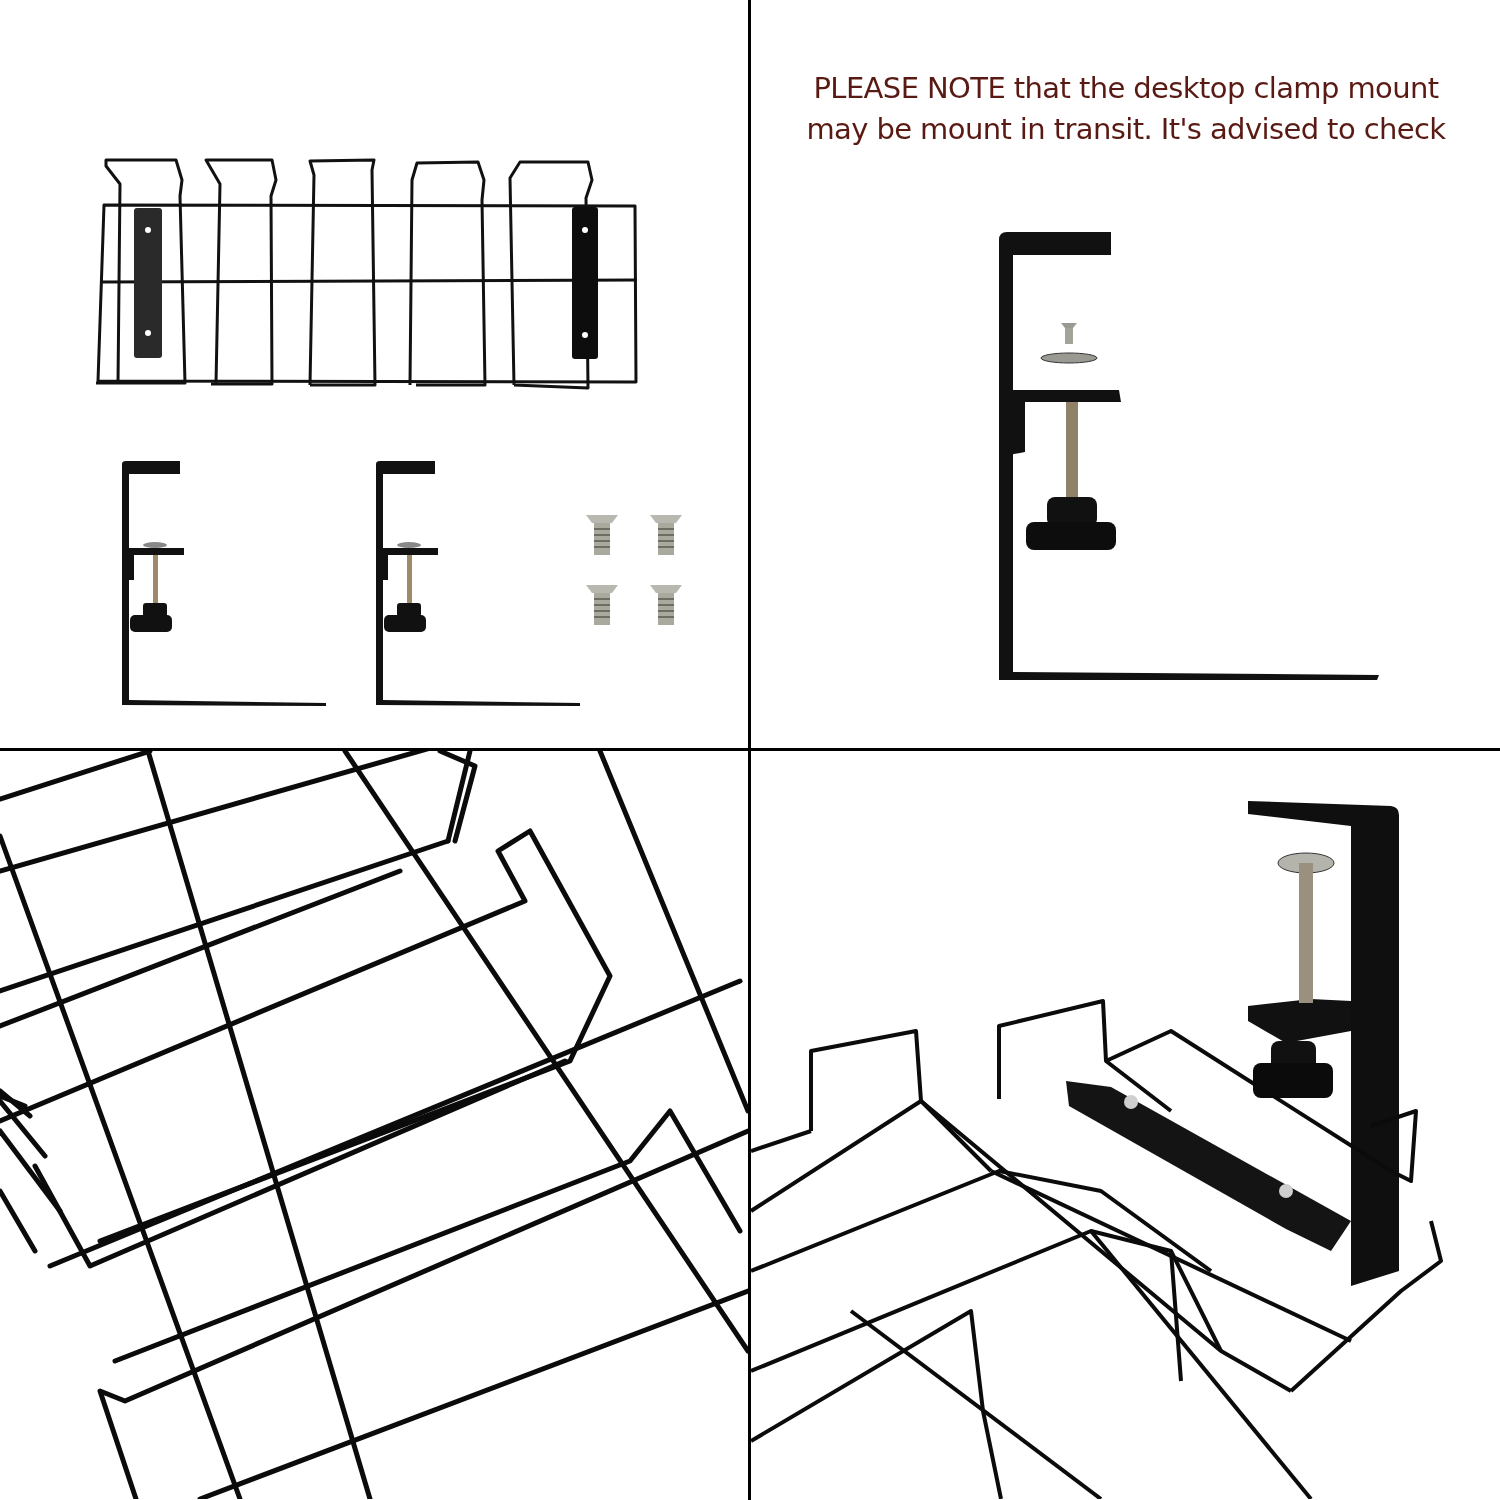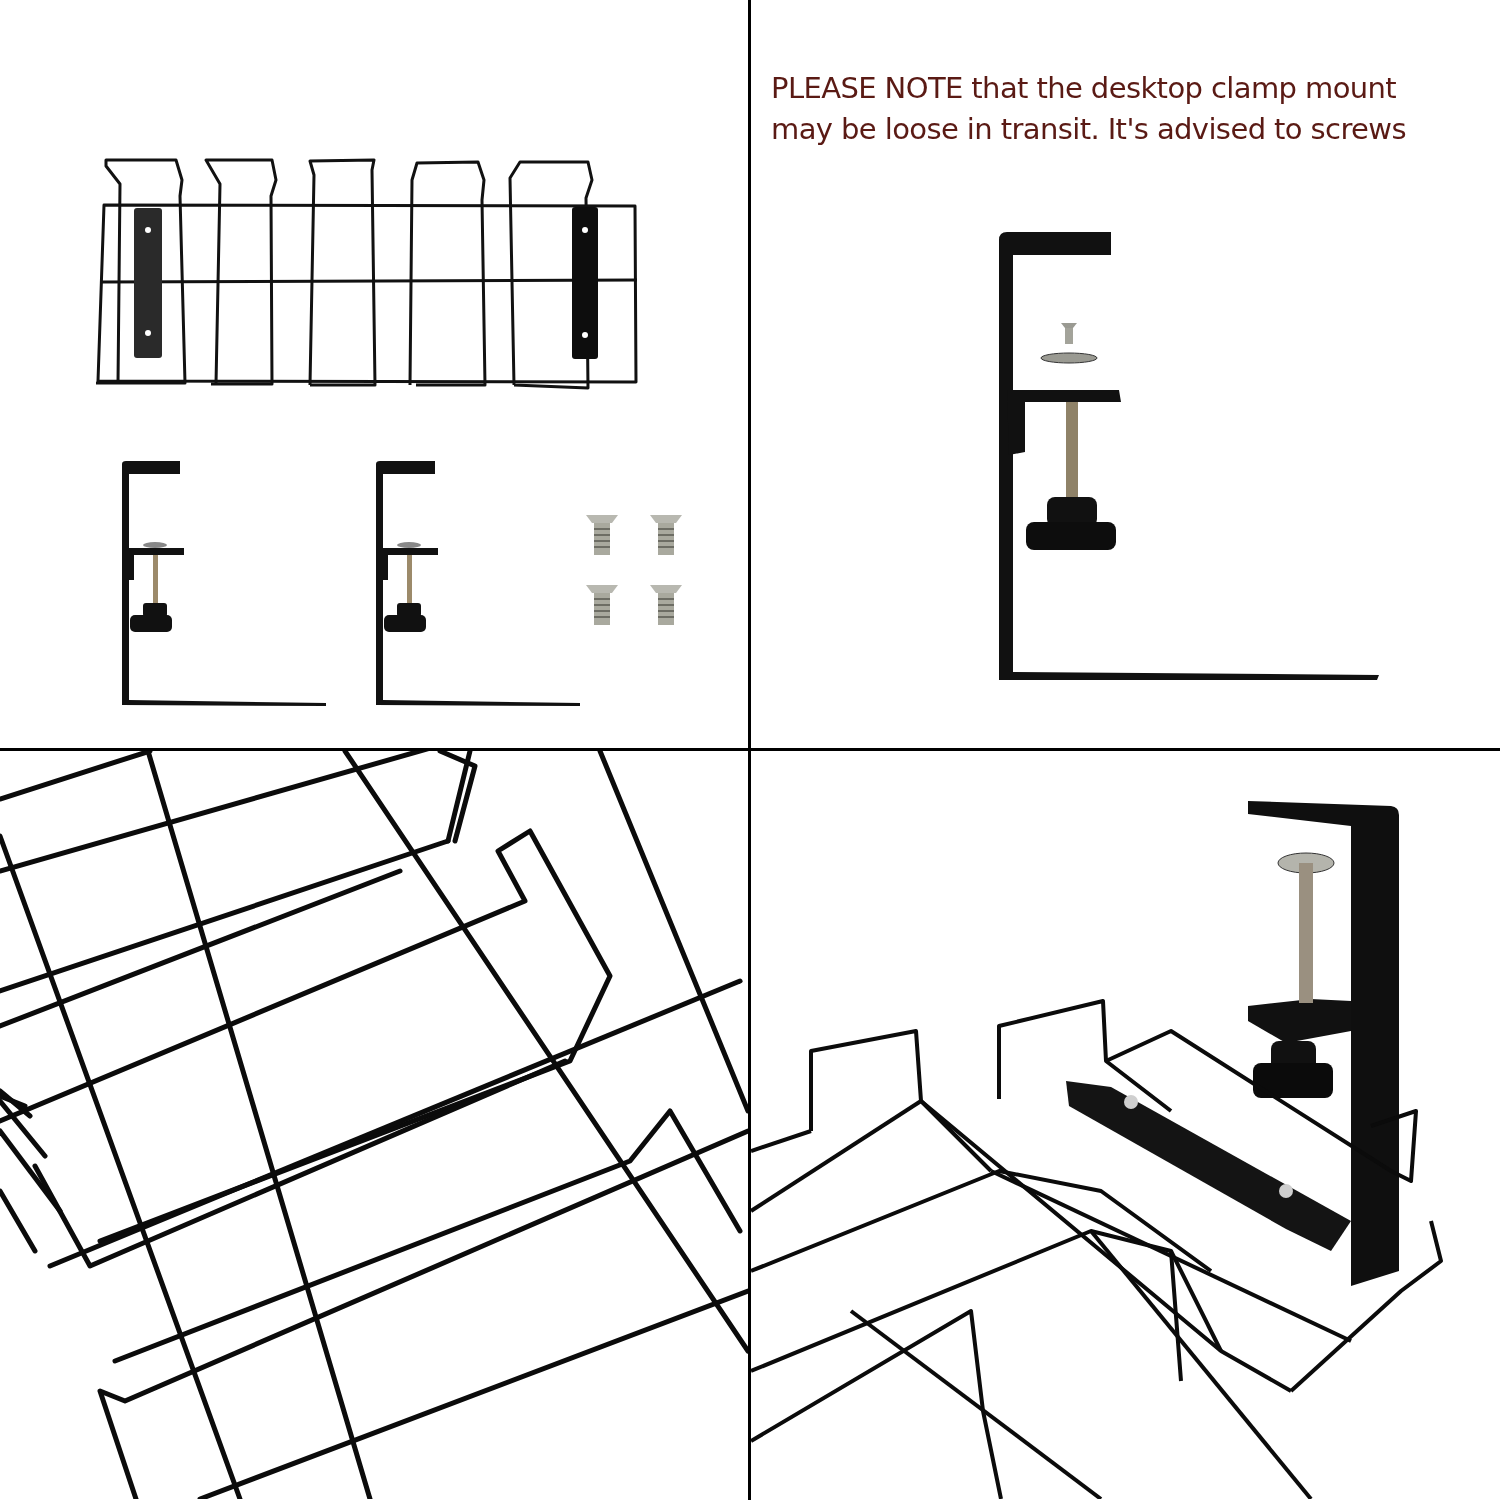--- a/index.html
+++ b/index.html
@@ -6,21 +6,21 @@
     body { width: 1500px; height: 1500px; position: relative; overflow: hidden; font-family: "DejaVu Sans", sans-serif; }
     .panel { position: absolute; width: 748px; height: 748px; background: #ffffff; overflow: hidden; }
     .p-tl { left: 0; top: 0; }
     .p-tr { left: 751px; top: 0; }
     .p-bl { left: 0; top: 751px; }
     .p-br { left: 751px; top: 751px; }
     .divider-v { position: absolute; left: 748px; top: 0; width: 3px; height: 1500px; background: #000; }
     .divider-h { position: absolute; left: 0; top: 748px; width: 1500px; height: 3px; background: #000; }
     .note {
       position: absolute; left: 20px; top: 68px; width: 710px;
-      color: #5a1a14;
+      text-align: center; color: #5a1a14;
       font-family: "DejaVu Sans", sans-serif; font-size: 29px; line-height: 41px;
       letter-spacing: -0.6px;
     }
     .note span { display: block; }
     svg { position: absolute; left: 0; top: 0; }
   </style>
 </head>
 <body>
 
 <div class="panel p-tl">
@@ -83,21 +83,21 @@
           <rect x="8" y="8" width="16" height="32" fill="#a9a99e"></rect>
         <path d="M8 14 H24 M8 20 H24 M8 26 H24 M8 32 H24" stroke="#6d6d64" stroke-width="2"></path>
       </g>
     </g>
   </svg>
 </div>
 
 <div class="panel p-tr">
   <div class="note">
     <span>PLEASE NOTE that the desktop clamp mount</span>
-    <span>may be loose in transit. It's advised to screws</span>
+    <span>may be mount in transit. It's advised to check</span>
   </div>
   <svg width="748" height="748" viewBox="0 0 748 748" style="top:0">
 
     <path d="M248 680 L248 240 Q248 232 256 232 L360 232 L360 255 L262 255 L262 672 L628 675 L626 680 Z" fill="#111"></path>
 
     <path d="M256 390 L368 390 L370 402 L274 402 L274 452 L258 455 Z" fill="#111"></path>
 
     <g>
       <path d="M310 323 L326 323 L322 328 L314 328 Z" fill="#9a9a92"></path>
       <rect x="314" y="328" width="8" height="16" fill="#a3a39a"></rect>

